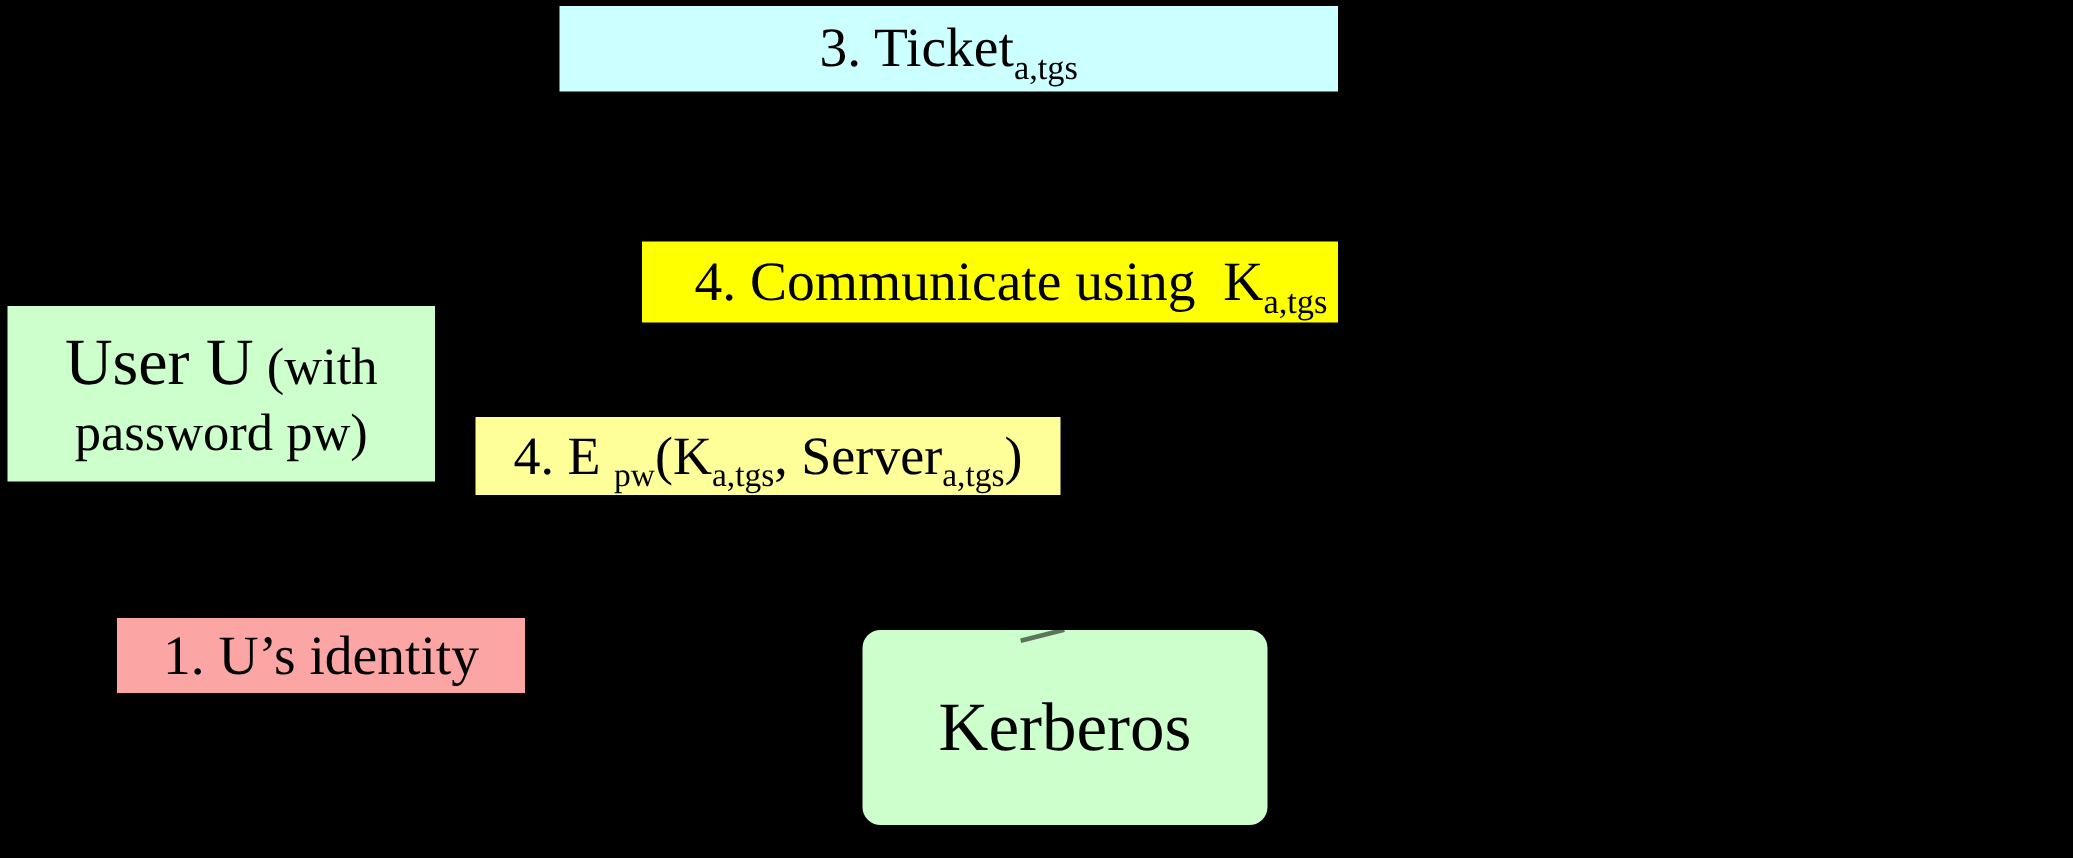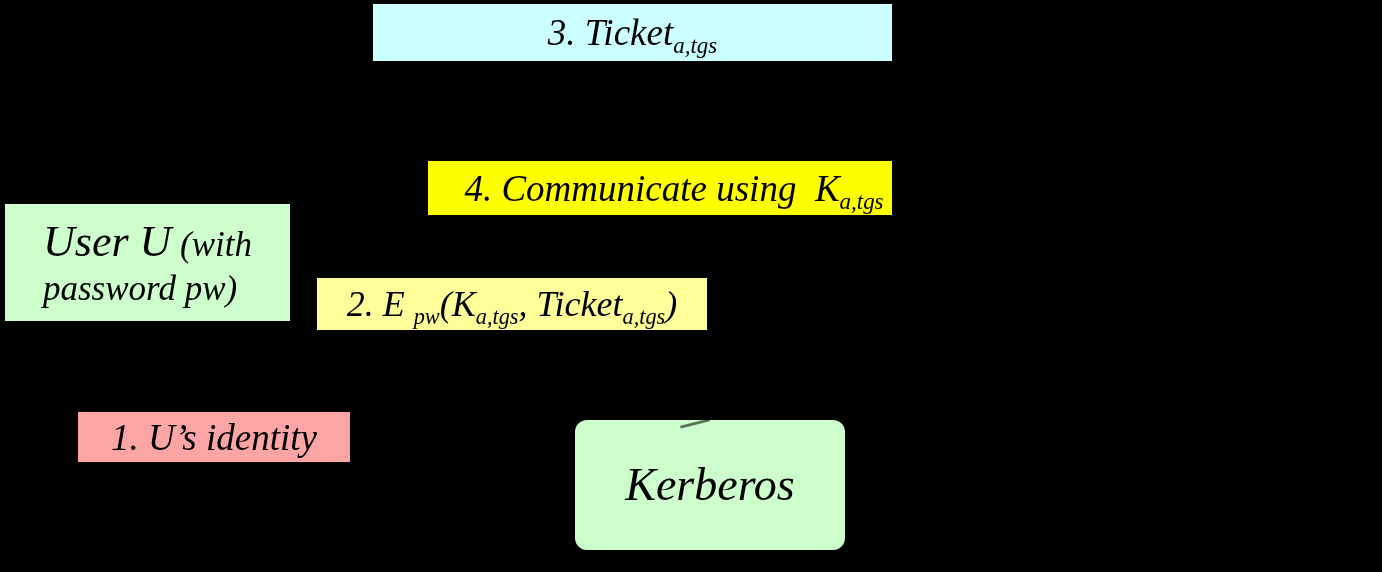--- a/index.html
+++ b/index.html
@@ -14,23 +14,23 @@
     background: #000000;
     overflow: hidden;
     font-family: "Liberation Serif", "DejaVu Serif", serif;
     color: #000000;
   }
   .box {
     position: absolute;
     display: flex;
     align-items: center;
     justify-content: center;
+    text-align: center;
     box-sizing: border-box;
     white-space: nowrap;
-    font-style: italic;
   }
   
   .node {
     background: #CCFFCC;
     flex-direction: column;
     white-space: normal;
   }
   .box-user      { left: 5px;    top: 204px; width: 285px; height: 117px; }
   .box-tgs       { left: 1018px; top: 183px; width: 338px; height: 131px; font-size: 46px; line-height: 1.32; }
   .box-kerberos  { left: 575px;  top: 420px; width: 270px; height: 130px; font-size: 46px; line-height: 1.32; border-radius: 12px; }
@@ -87,21 +87,21 @@
 
   <div class="box node box-user">
     <span>
       <span class="line"><span class="user-name">User U</span><span class="user-small">&nbsp;(with</span></span>
       <span class="line user-small">password pw)</span>
     </span>
   </div>
 
 
   <div class="box msg box-msg2">
-    <span><span>2. E </span><sub>pw</sub><span>(K</span><sub>a,tgs</sub><span>, Ticket</span><sub>a,tgs</sub><span>)</span></span>
+    <span><span>4. E </span><sub>pw</sub><span>(K</span><sub>a,tgs</sub><span>, Server</span><sub>a,tgs</sub><span>)</span></span>
   </div>
 
   <div class="box msg box-msg1">
     <span>1. U’s identity</span>
   </div>
 
   <div class="box node box-kerberos">
     <span>Kerberos</span>
   </div>
 

